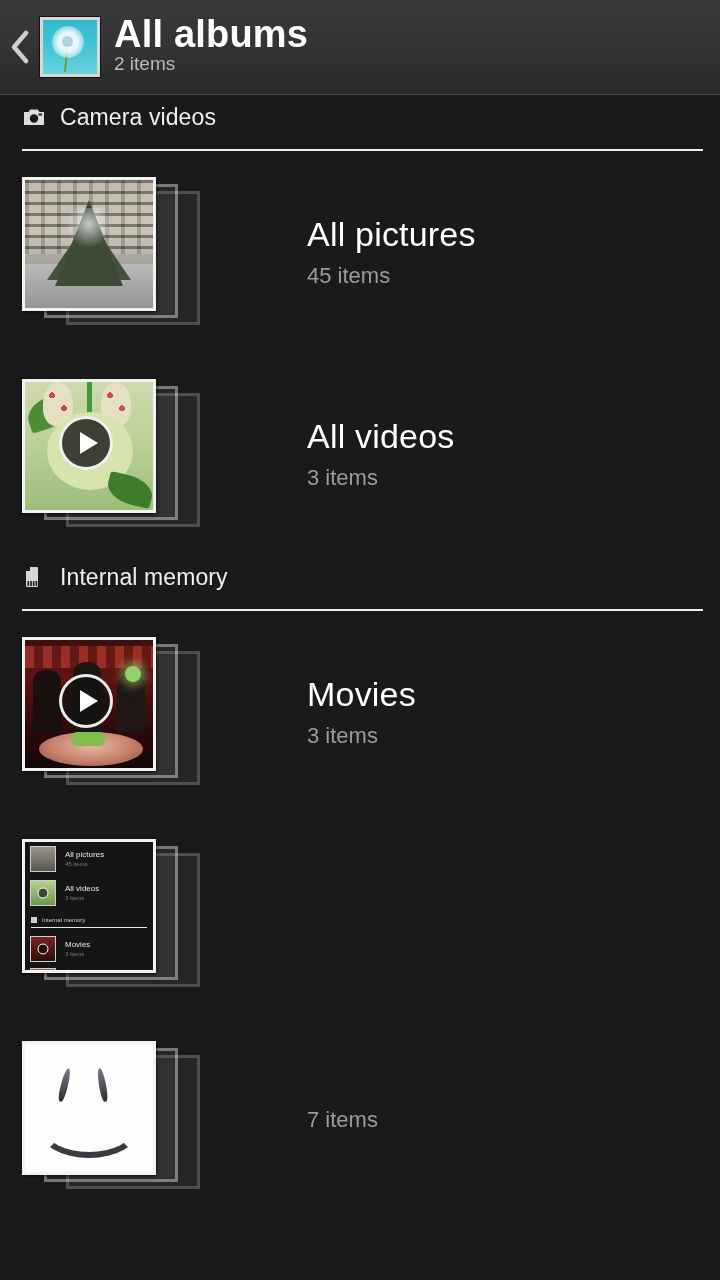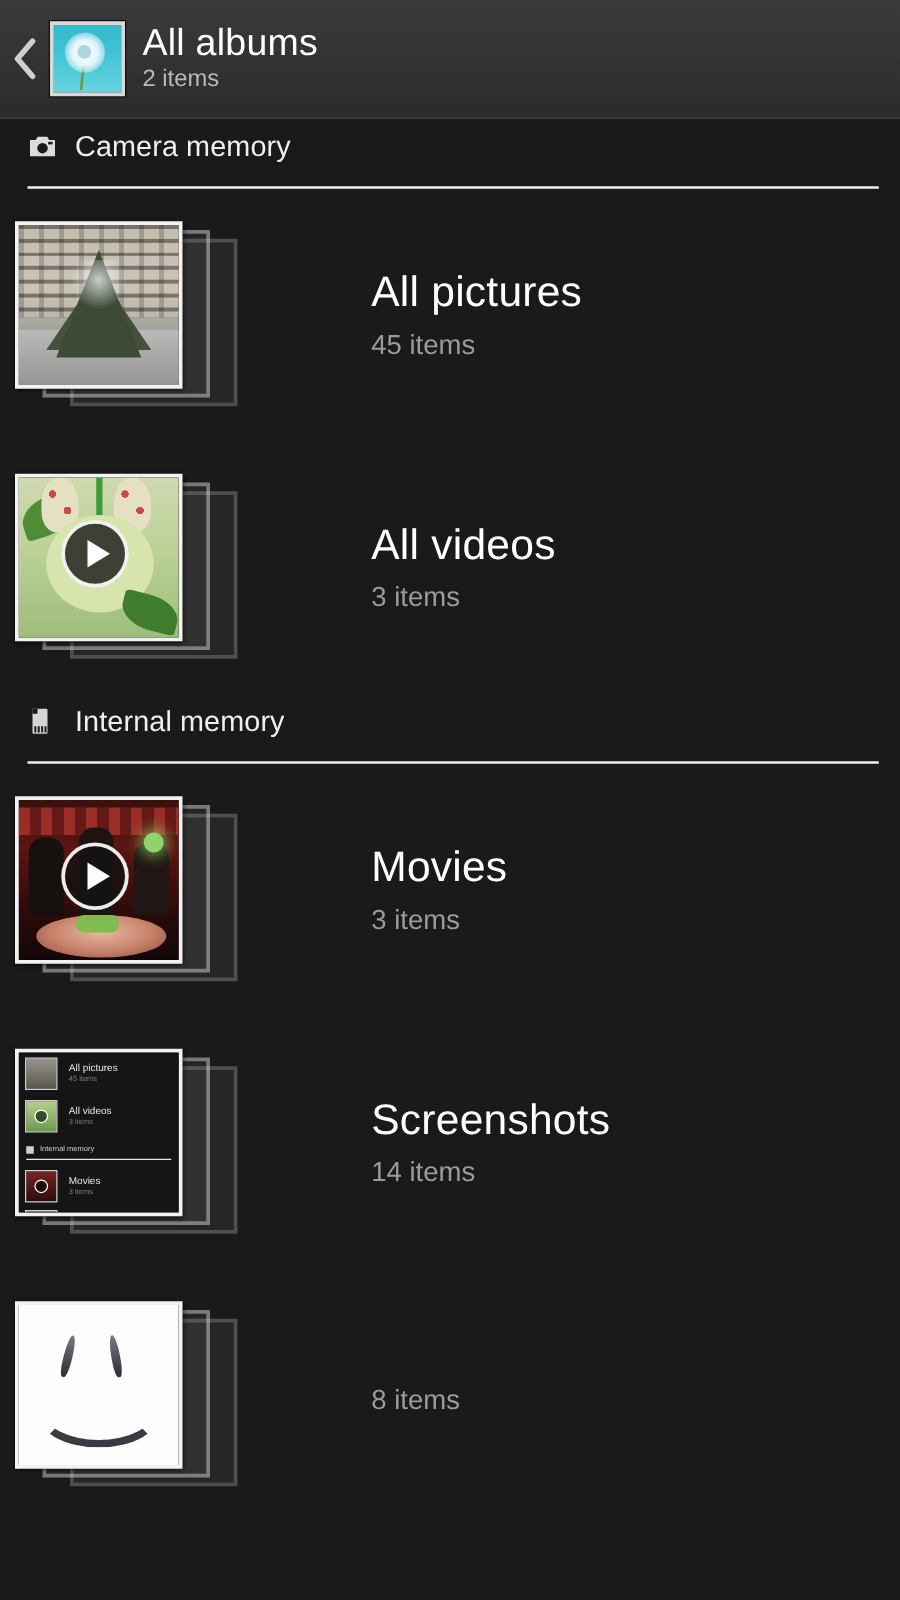--- a/index.html
+++ b/index.html
@@ -47,22 +47,22 @@
     background:radial-gradient(circle at 50% 50%, rgba(255,255,255,0.98) 0%, rgba(255,255,255,0.85) 45%, rgba(255,255,255,0.35) 72%, rgba(255,255,255,0) 100%);
   }
   .dandelion-head::after {
     content:""; position:absolute; left:10px; top:10px;
     width:11px; height:11px; border-radius:50%;
     background:rgba(120,180,195,0.55);
   }
 
   .header-text { margin-left:14px; display:flex; flex-direction:column; justify-content:center; }
   .header-title {
-    color:#ffffff; font-size:30px; line-height:33px;
-    font-weight:400; letter-spacing:0.2px;
+    color:#ffffff; font-size:38px; line-height:33px;
+    font-weight:700; letter-spacing:0.2px;
   }
   .header-sub {
     color:#b9b9b9; font-size:19px; line-height:24px; margin-top:1px;
   }
 
   
   .section { margin-top:0; }
   .section-head {
     display:flex; align-items:center;
     padding-left:22px;
@@ -75,21 +75,21 @@
   }
   .section-divider {
     height:2px; background:#f0efe8;
     margin:10px 17px 0 22px;
   }
 
   
   .album-row {
     display:flex; align-items:center;
     height:202px;
-    padding-left:12px;
+    padding-left:22px;
   }
   .thumb-stack {
     position:relative;
     width:240px; height:150px;
     flex:0 0 auto;
   }
   .stack-card {
     position:absolute;
     width:134px; height:134px;
     border:3px solid rgba(235,235,235,0.30);
@@ -292,21 +292,21 @@
 <div class="section">
 
   <div class="section-head">
     <span class="section-icon">
       <svg width="24" height="20" viewBox="0 0 24 20">
         <path d="M2 5 h4.5 l1.8-2.6 h7.4 L17.5 5 H22 v13 H2 Z" fill="#dcdcdc"></path>
         <circle cx="12" cy="11.5" r="4.2" fill="#1a1a1a"></circle>
         <rect x="16.5" y="6.5" width="3.5" height="2" fill="#1a1a1a"></rect>
       </svg>
     </span>
-    <span class="section-label">Camera memory</span>
+    <span class="section-label">Camera videos</span>
   </div>
   <div class="section-divider"></div>
 
   <div class="album-row">
     <div class="thumb-stack">
       <div class="stack-card c3"></div>
       <div class="stack-card c2"></div>
       <div class="stack-card c1">
         <div class="img art-tree">
           <div class="bld"></div>
@@ -432,35 +432,31 @@
           </div>
 
           <div class="nest-row" style="top:122px;">
             <div class="nest-thumb t4"></div>
 
           </div>
 
         </div>
       </div>
     </div>
-    <div class="album-meta">
-      <div class="album-title">Screenshots</div>
-      <div class="album-count">14 items</div>
-    </div>
   </div>
 
   <div class="album-row">
     <div class="thumb-stack">
       <div class="stack-card c3"></div>
       <div class="stack-card c2"></div>
       <div class="stack-card c1">
         <div class="img art-smiley">
           <div class="eyeL"></div>
           <div class="eyeR"></div>
           <div class="mouth"></div>
         </div>
       </div>
     </div>
     <div class="album-meta">
-      <div class="album-count">8 items</div>
+      <div class="album-count">7 items</div>
     </div>
   </div>
 </div>
 
 </body></html>

